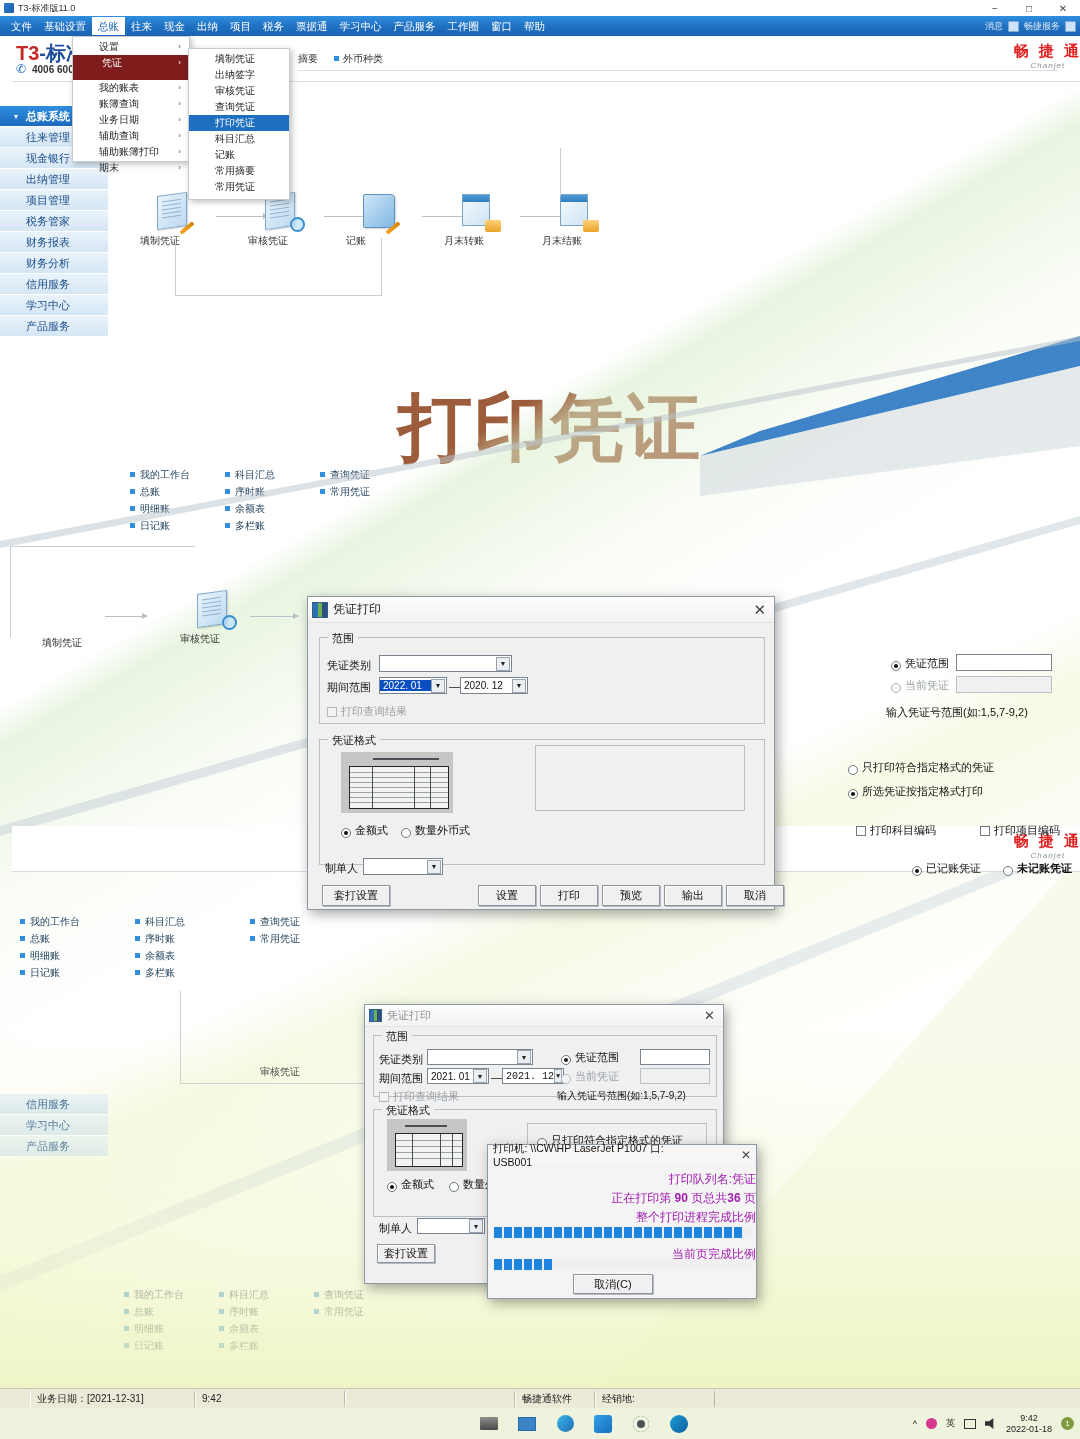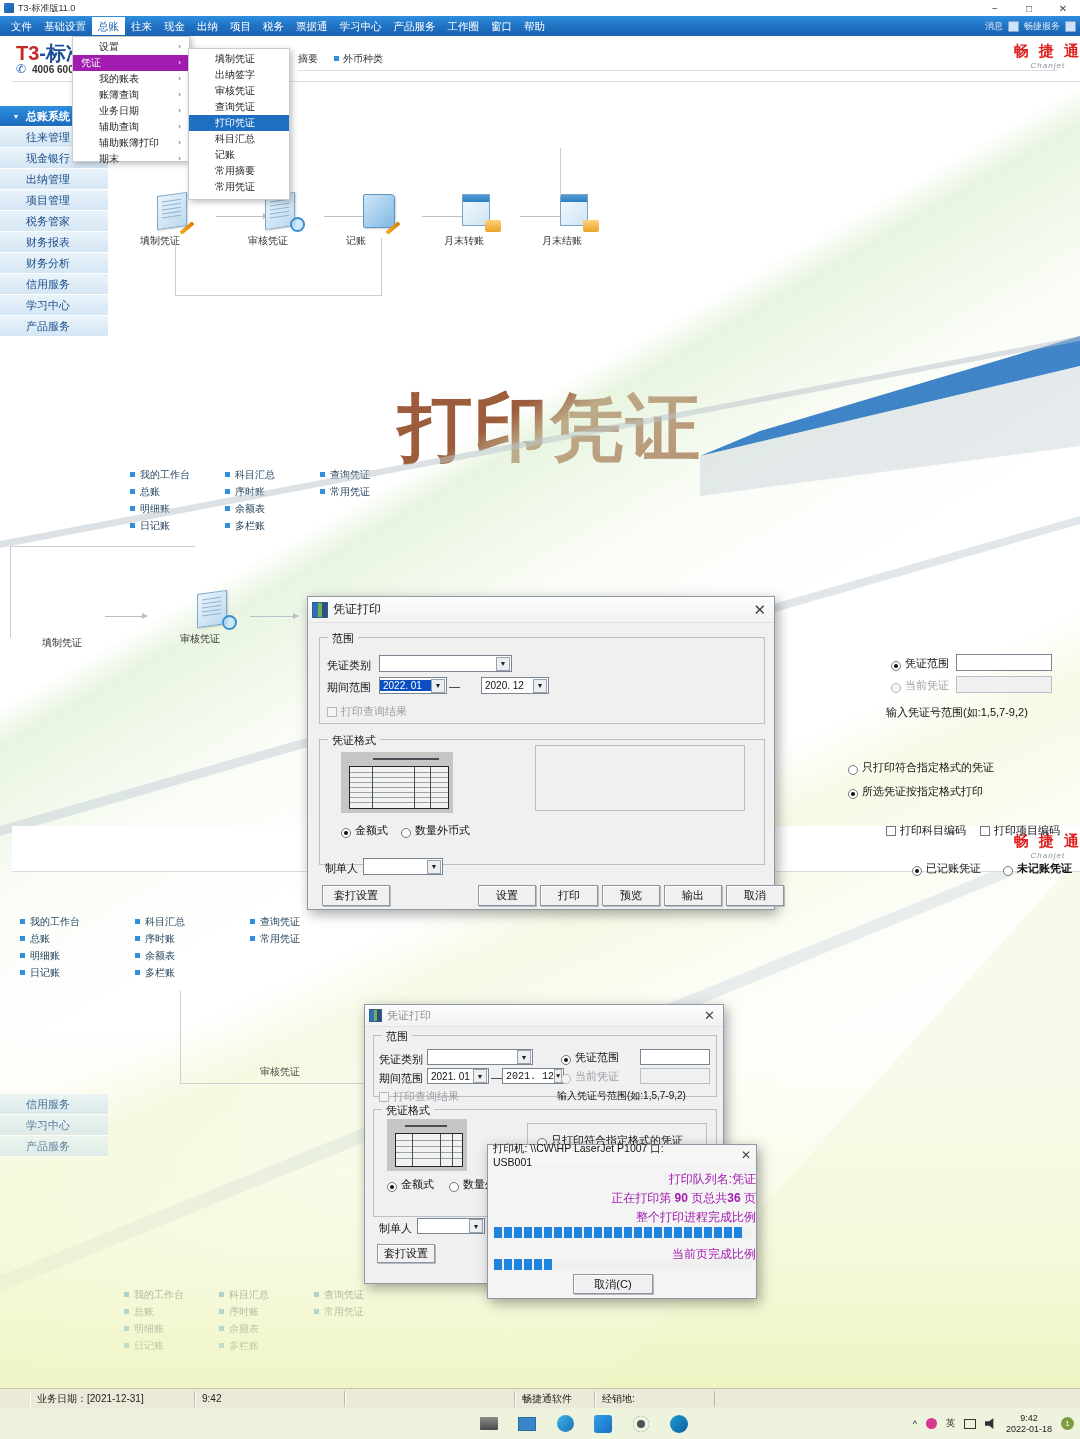--- a/index.html
+++ b/index.html
@@ -497,21 +497,21 @@
     <div class="combo" style="left:71px; top:58px; width:133px; height:17px;">
       <span class="cv"></span>
       <span class="arw">▼</span>
     </div>
     <div class="lbl" style="left:19px; top:83px;">期间范围</div>
     <div class="combo" style="left:71px; top:80px; width:68px; height:17px;">
       <span class="cv sel">2022. 01</span>
       <span class="arw">▼</span>
     </div>
     <div class="lbl" style="left:141px; top:83px;">—</div>
-    <div class="combo" style="left:152px; top:80px; width:68px; height:17px;margin-left:21px;">
+    <div class="combo" style="left:152px; top:80px; width:68px; height:17px;">
       <span class="cv">2020. 12</span>
       <span class="arw">▼</span>
     </div>
     <div class="check dis" style="left:19px; top:107px;">
       <span class="cb"></span>
         <span>打印查询结果</span>
     </div>
     <div class="radio on" style="left:583px; top:0;"></div>
     <div class="radio on" style="left:586px; top:0;"></div>
     <div class="radio on" style="left:585px; top:0;"></div>
@@ -555,21 +555,21 @@
     </div>
     <div class="grp" style="left:227px; top:148px; width:210px; height:66px;"></div>
     <div class="radio" style="left:540px; top:163px;">
       <span class="rb"></span>
         <span>只打印符合指定格式的凭证</span>
     </div>
     <div class="radio on" style="left:540px; top:187px;">
       <span class="rb"></span>
         <span>所选凭证按指定格式打印</span>
     </div>
-    <div class="check" style="left:578px; top:226px;">
+    <div class="check" style="left:548px; top:226px;">
       <span class="cb"></span>
         <span>打印科目编码</span>
     </div>
     <div class="check" style="left:672px; top:226px;">
       <span class="cb"></span>
         <span>打印项目编码</span>
     </div>
 
     <div class="lbl" style="left:17px; top:264px;">制单人</div>
     <div class="combo" style="left:55px; top:261px; width:80px; height:17px;">
@@ -642,21 +642,21 @@
         <i></i>
         <i></i>
       </div>
     <div class="btn" style="left:85px; top:129px; width:80px; height:20px;">取消(C)</div>
   </div>
 
   <div style="position:absolute; left:72px; top:0px; width:118px; height:126px; background:#ffffff;
               border:1px solid #c8ccd0; box-shadow:2px 2px 6px rgba(0,0,0,.25);">
     <div style="padding:2px 0;">
       <div style="height:16px;line-height:16px;padding-left:26px;font-size:10px;position:relative"><span>设置</span><span style="position:absolute;right:8px;font-size:8px;color:#555">›</span></div>
-      <div style="height:16px;line-height:16px;padding-left:8px;font-size:10px;position:relative;background:#a21caf;color:#fff"><span>凭证</span><span style="position:absolute;right:8px;font-size:8px;color:#fff">›</span></div>
+      <div style="height:25px;line-height:16px;padding-left:29px;font-size:10px;position:relative;background:#7f1d1d;color:#fff"><span>凭证</span><span style="position:absolute;right:8px;font-size:8px;color:#fff">›</span></div>
       <div style="height:16px;line-height:16px;padding-left:26px;font-size:10px;position:relative"><span>我的账表</span><span style="position:absolute;right:8px;font-size:8px;color:#555">›</span></div>
       <div style="height:16px;line-height:16px;padding-left:26px;font-size:10px;position:relative"><span>账簿查询</span><span style="position:absolute;right:8px;font-size:8px;color:#555">›</span></div>
       <div style="height:16px;line-height:16px;padding-left:26px;font-size:10px;position:relative"><span>业务日期</span><span style="position:absolute;right:8px;font-size:8px;color:#555">›</span></div>
       <div style="height:16px;line-height:16px;padding-left:26px;font-size:10px;position:relative"><span>辅助查询</span><span style="position:absolute;right:8px;font-size:8px;color:#555">›</span></div>
       <div style="height:16px;line-height:16px;padding-left:26px;font-size:10px;position:relative"><span>辅助账簿打印</span><span style="position:absolute;right:8px;font-size:8px;color:#555">›</span></div>
       <div style="height:16px;line-height:16px;padding-left:26px;font-size:10px;position:relative"><span>期末</span><span style="position:absolute;right:8px;font-size:8px;color:#555">›</span></div>
     </div>
   </div>
 
   <div style="position:absolute; left:188px; top:12px; width:102px; height:152px; background:#ffffff;

